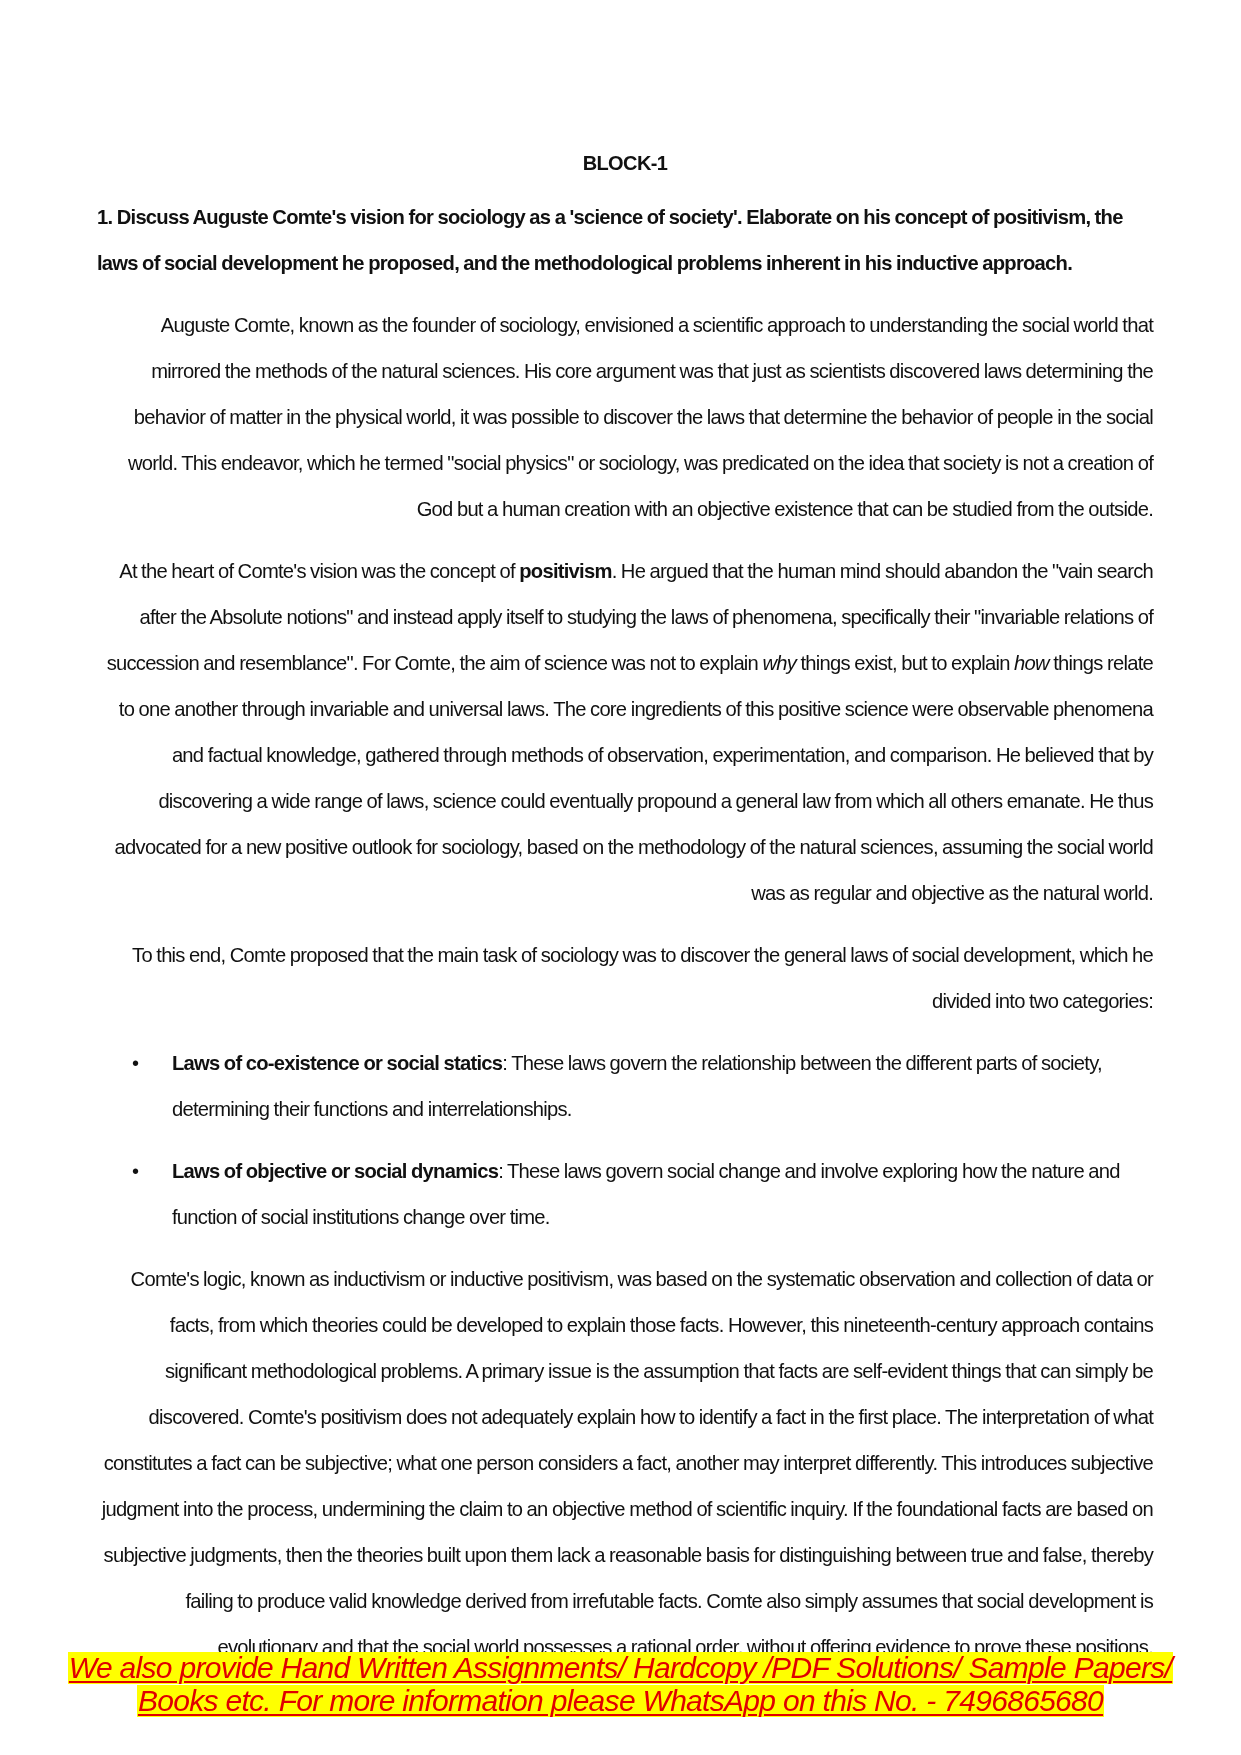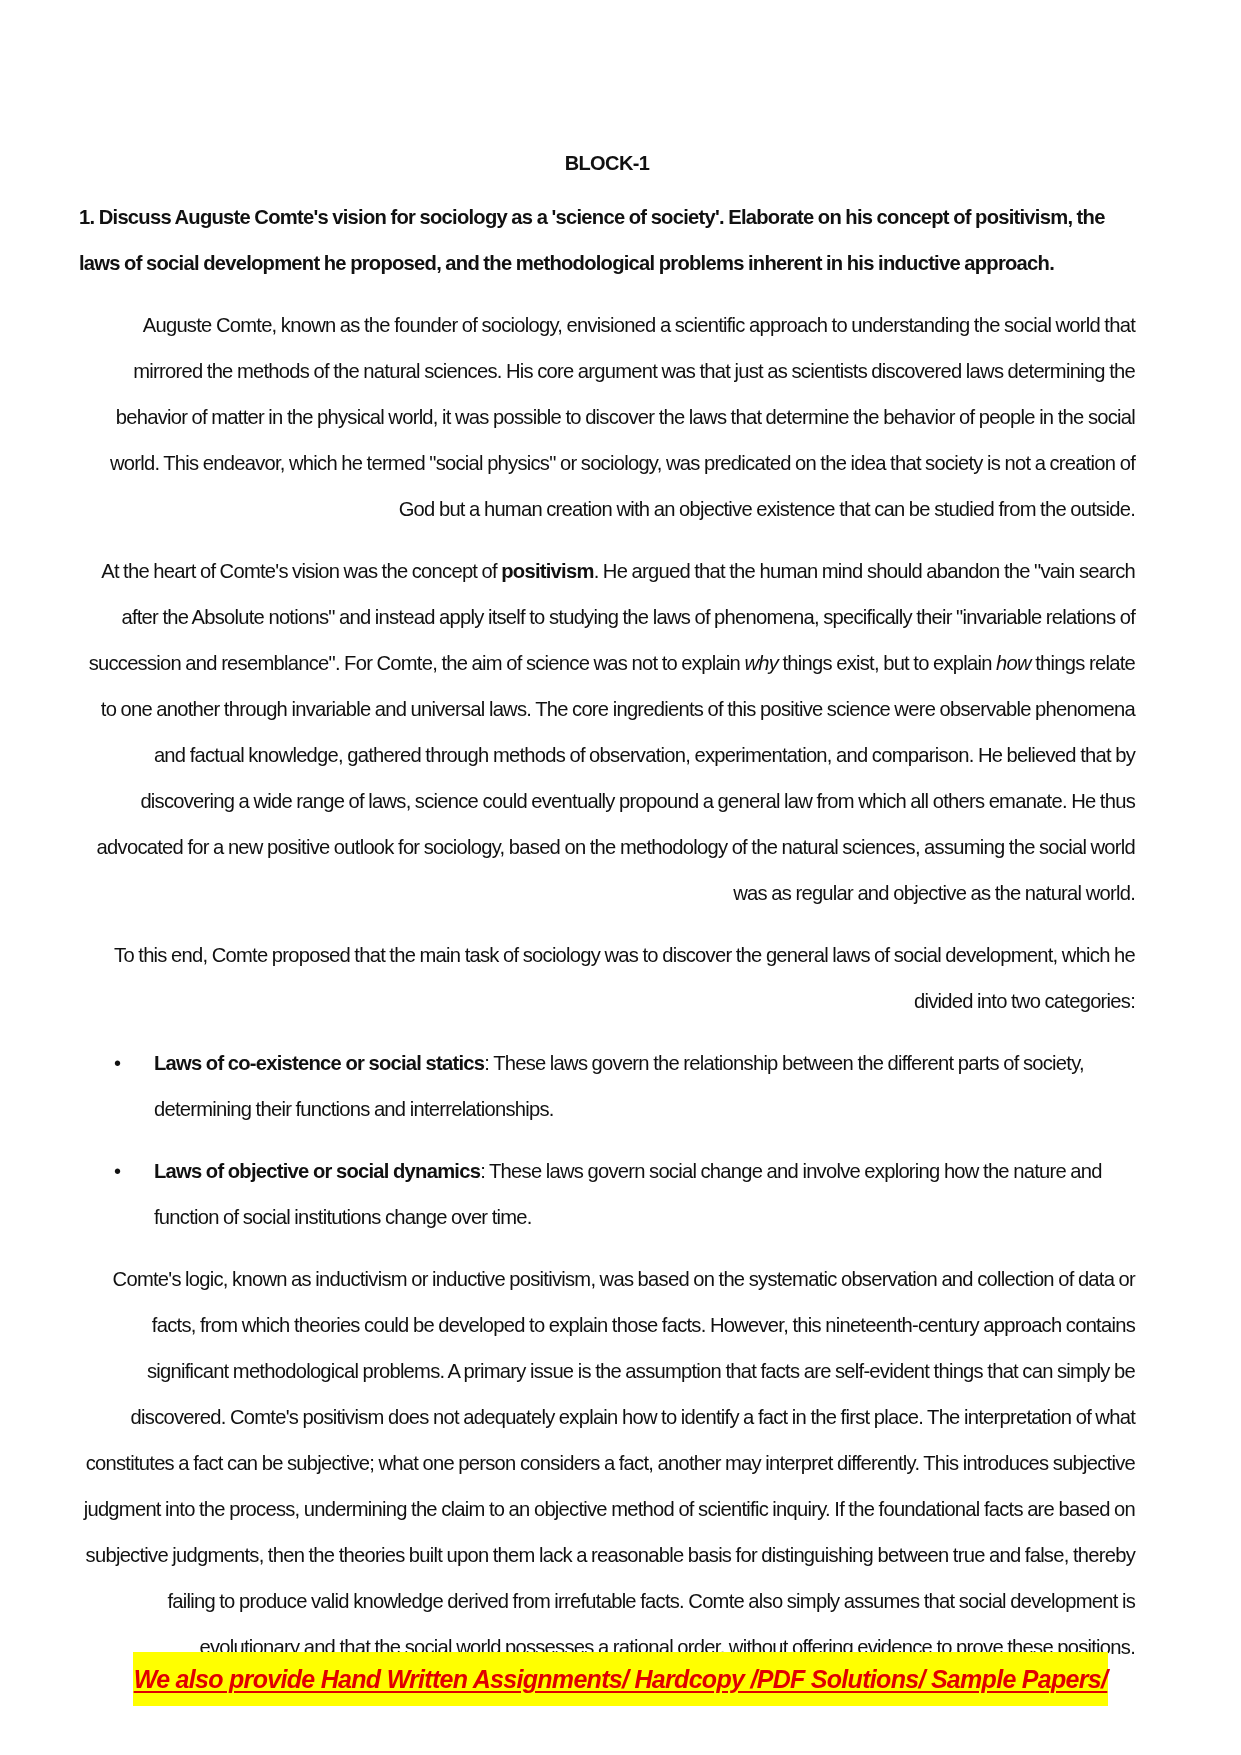--- a/index.html
+++ b/index.html
@@ -1,32 +1,32 @@
 <!DOCTYPE html>
 <html><head>
 <meta charset="utf-8">
 <style>
   html, body { margin: 0; padding: 0; background: #ffffff; }
   body { width: 1241px; height: 1755px; position: relative; overflow: hidden;
          font-family: "Liberation Sans", sans-serif; color: #111; }
-  .page { position: absolute; left: 63px; top: 148px; width: 1088px; }
+  .page { position: absolute; left: 81px; top: 148px; width: 1088px; }
   .block-title { text-align: center; font-weight: bold; font-size: 20px; letter-spacing: -0.6px;
                  margin: 0 0 14px 0; line-height: 30px; }
   p, li { font-size: 20.2px; line-height: 46px; letter-spacing: -0.75px; word-spacing: -0.5px; margin: 16px; }
   .question { font-weight: bold; margin-bottom: 16px; }
   .para { margin-bottom: 16px; text-align: right; }
   ul.bullets { list-style: none; margin: 0 0 16px 0; padding: 0; }
   ul.bullets li { position: relative; padding-left: 75px; margin-bottom: 16px; }
   ul.bullets li:last-child { margin-bottom: 0; }
   .bullet-dot { position: absolute; left: 35px; top: 0; font-size: 20px; }
   b { font-weight: bold; }
   .footer { position: absolute; left: 0; width: 1241px; top: 1652px; text-align: center; }
   .footer-line { display: inline-block; background: #ffff00; color: #e00000; font-style: italic;
-                 font-weight: bold; font-size: 25px; letter-spacing: -0.7px; text-decoration: underline;
-                 text-decoration-thickness: 2px; text-underline-offset: 3px; line-height: 32px; padding: 11px 1px; }
+                 font-weight: normal; font-size: 30px; letter-spacing: -0.7px; text-decoration: underline;
+                 text-decoration-thickness: 2px; text-underline-offset: 3px; line-height: 32px; padding: 0 1px; }
   .footer-row { display: block; height: 33px; }
 </style>
 </head>
 <body>
 
 <div class="page">
   <div class="block-title">BLOCK-1</div>
 
   <p class="question">1. Discuss Auguste Comte's vision for sociology as a 'science of society'. Elaborate on his concept of positivism, the laws of social development he proposed, and the methodological problems inherent in his inductive approach.</p>
 
@@ -44,13 +44,14 @@
       <span class="bullet-dot">•</span><b>Laws of objective or social dynamics</b><span>: These laws govern social change and involve exploring how the nature and function of social institutions change over time.</span>
     </li>
   </ul>
 
   <p class="para">Comte's logic, known as inductivism or inductive positivism, was based on the systematic observation and collection of data or facts, from which theories could be developed to explain those facts. However, this nineteenth-century approach contains significant methodological problems. A primary issue is the assumption that facts are self-evident things that can simply be discovered. Comte's positivism does not adequately explain how to identify a fact in the first place. The interpretation of what constitutes a fact can be subjective; what one person considers a fact, another may interpret differently. This introduces subjective judgment into the process, undermining the claim to an objective method of scientific inquiry. If the foundational facts are based on subjective judgments, then the theories built upon them lack a reasonable basis for distinguishing between true and false, thereby failing to produce valid knowledge derived from irrefutable facts. Comte also simply assumes that social development is evolutionary and that the social world possesses a rational order, without offering evidence to prove these positions.</p>
 
 </div>
 
 <div class="footer">
   <span class="footer-row"><span class="footer-line" style="color: rgb(224, 0, 0); background: rgb(255, 255, 0);">We also provide Hand Written Assignments/ Hardcopy /PDF Solutions/ Sample Papers/</span></span>
+  <span class="footer-row"><span class="footer-line" style="color: rgb(224, 0, 0); background: rgb(255, 255, 0);">Books etc. For more information please WhatsApp on this No. - 7496865680</span></span>
 </div>
 
 </body></html>

